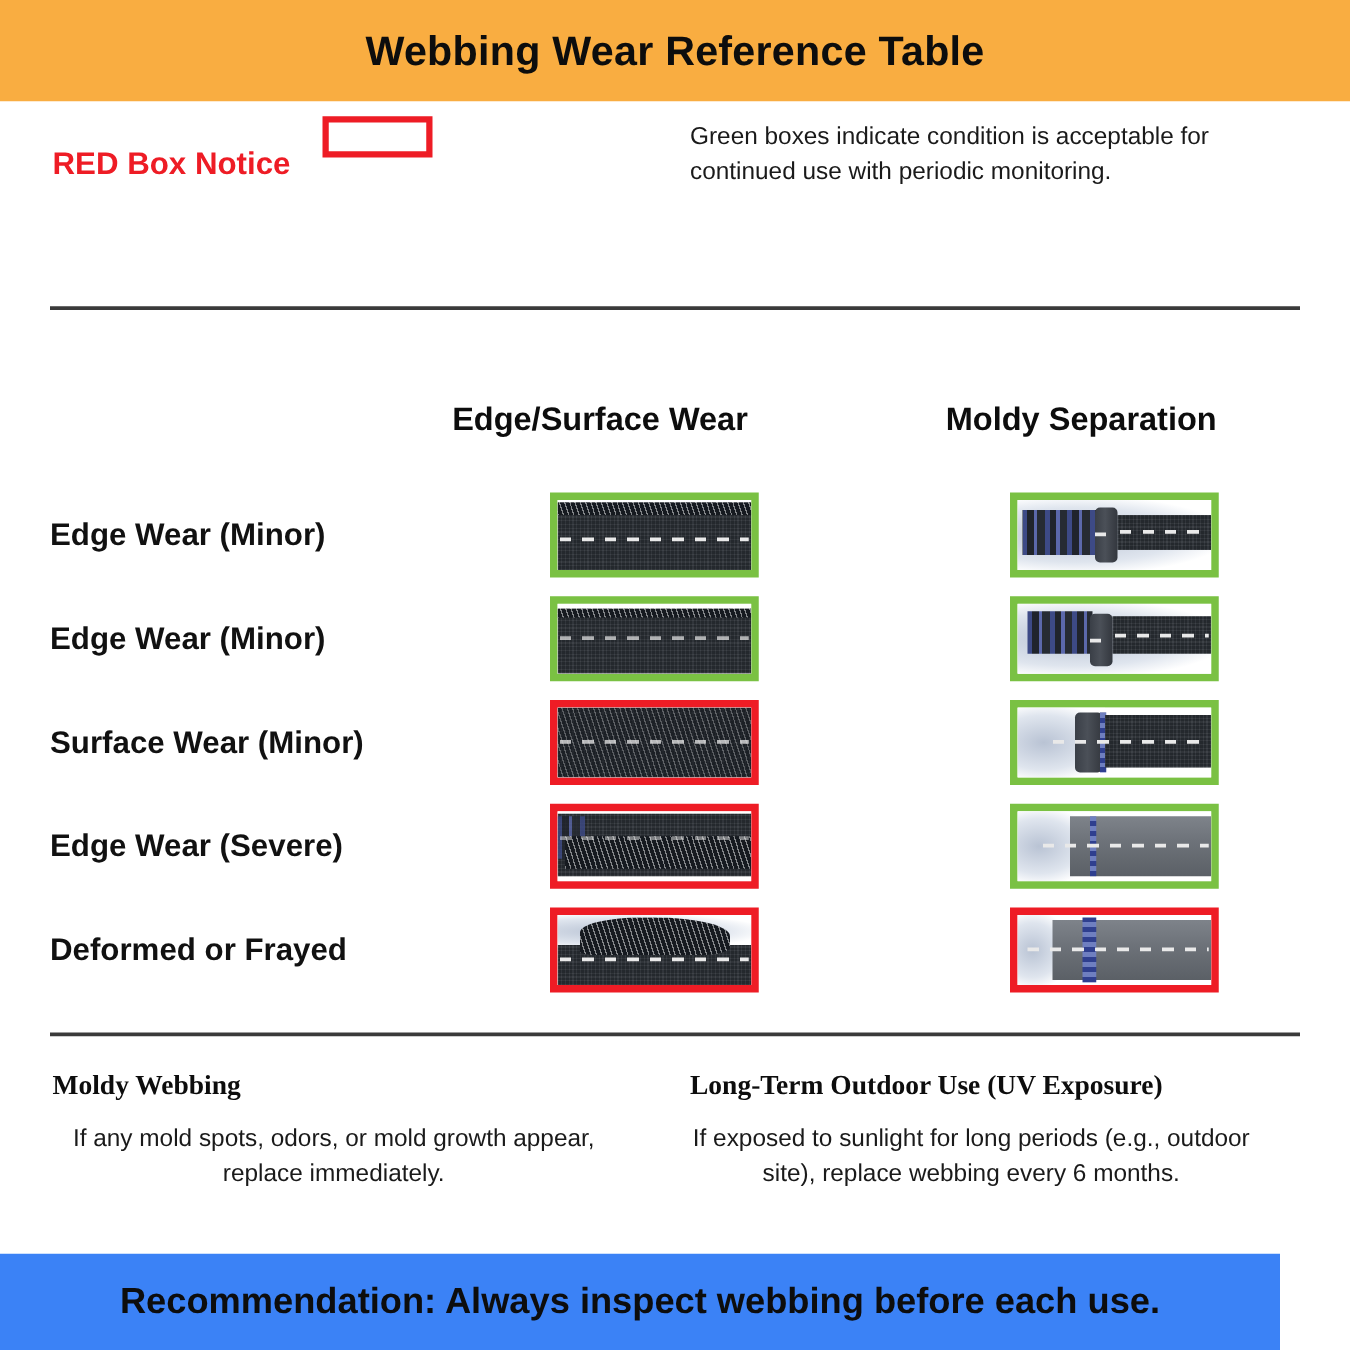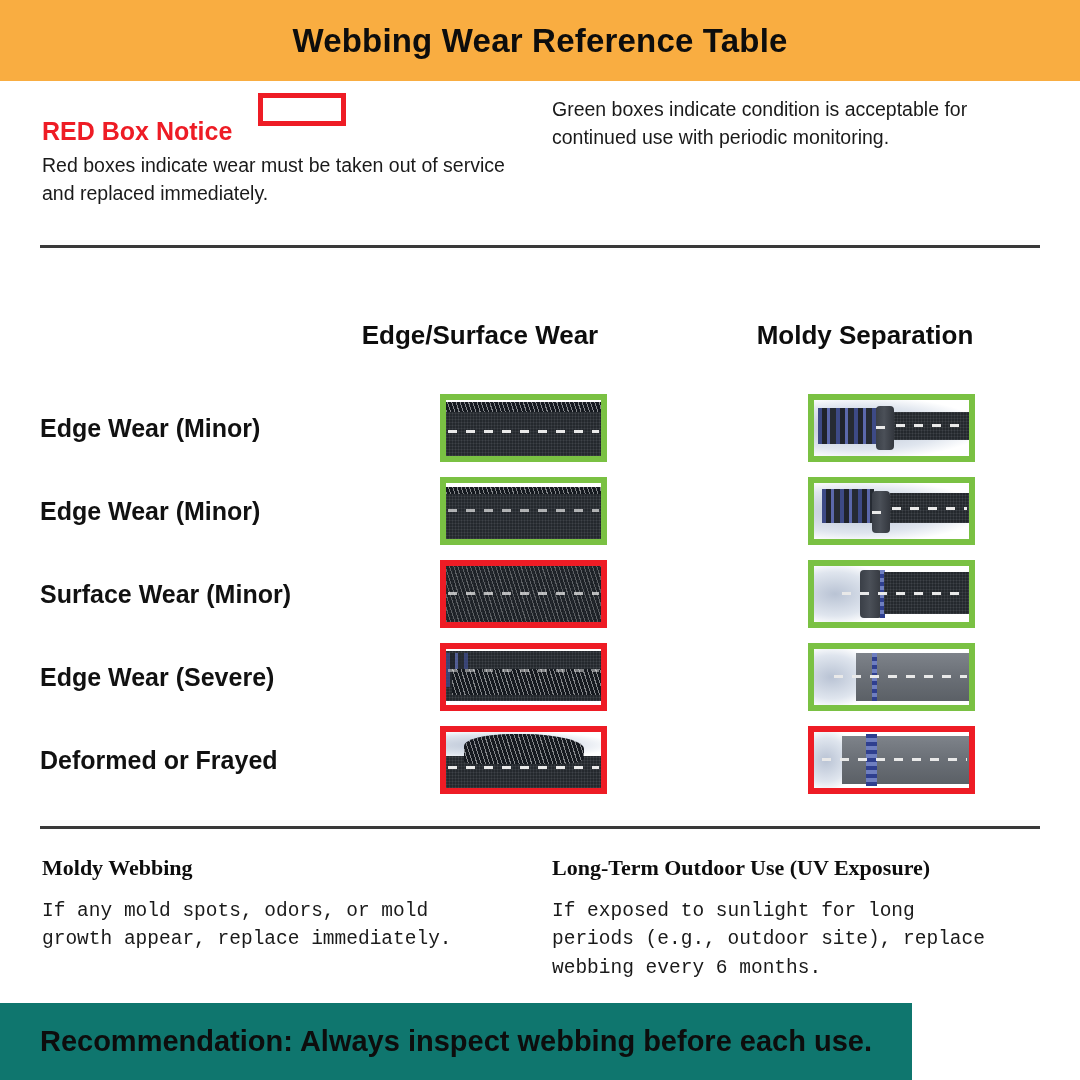--- a/index.html
+++ b/index.html
@@ -225,31 +225,32 @@
     font-weight: bold;
     color: #0d0d0d;
     font-family: Liberation Serif, serif;
   }
   .note-body {
     margin-top: 16px;
     font-size: 19.5px;
     line-height: 1.45;
     color: #1a1a1a;
     width: 450px;
-    font-family: Liberation Mono, monospace;
+    font-family: Liberation Sans, sans-serif;
+    text-align: center;
   }
 
   
   .footer-banner {
     position: absolute;
     left: 0;
     top: 1003px;
-    width: 912px;
+    width: 1024px;
     height: 77px;
-    background: #0f766e;
+    background: #3b82f6;
     display: flex;
     align-items: center;
     justify-content: center;
   }
   .footer-text {
     font-size: 29px;
     font-weight: bold;
     color: #0d0d0d;
     font-family: "Liberation Sans", sans-serif;
     white-space: nowrap;
@@ -262,21 +263,20 @@
   <div class="header-title">Webbing Wear Reference Table</div>
 </div>
 
 <div class="legend">
 
   <div class="legend-col red">
     <div class="legend-head">
       <span class="legend-head-label">RED Box Notice</span>
       <span class="swatch red"></span>
     </div>
-    <div class="legend-body">Red boxes indicate wear must be taken out of service and replaced immediately.</div>
   </div>
 
   <div class="legend-col green">
     <div class="legend-body">Green boxes indicate condition is acceptable for continued use with periodic monitoring.</div>
   </div>
 
 </div>
 
 <div class="rule top"></div>
 

